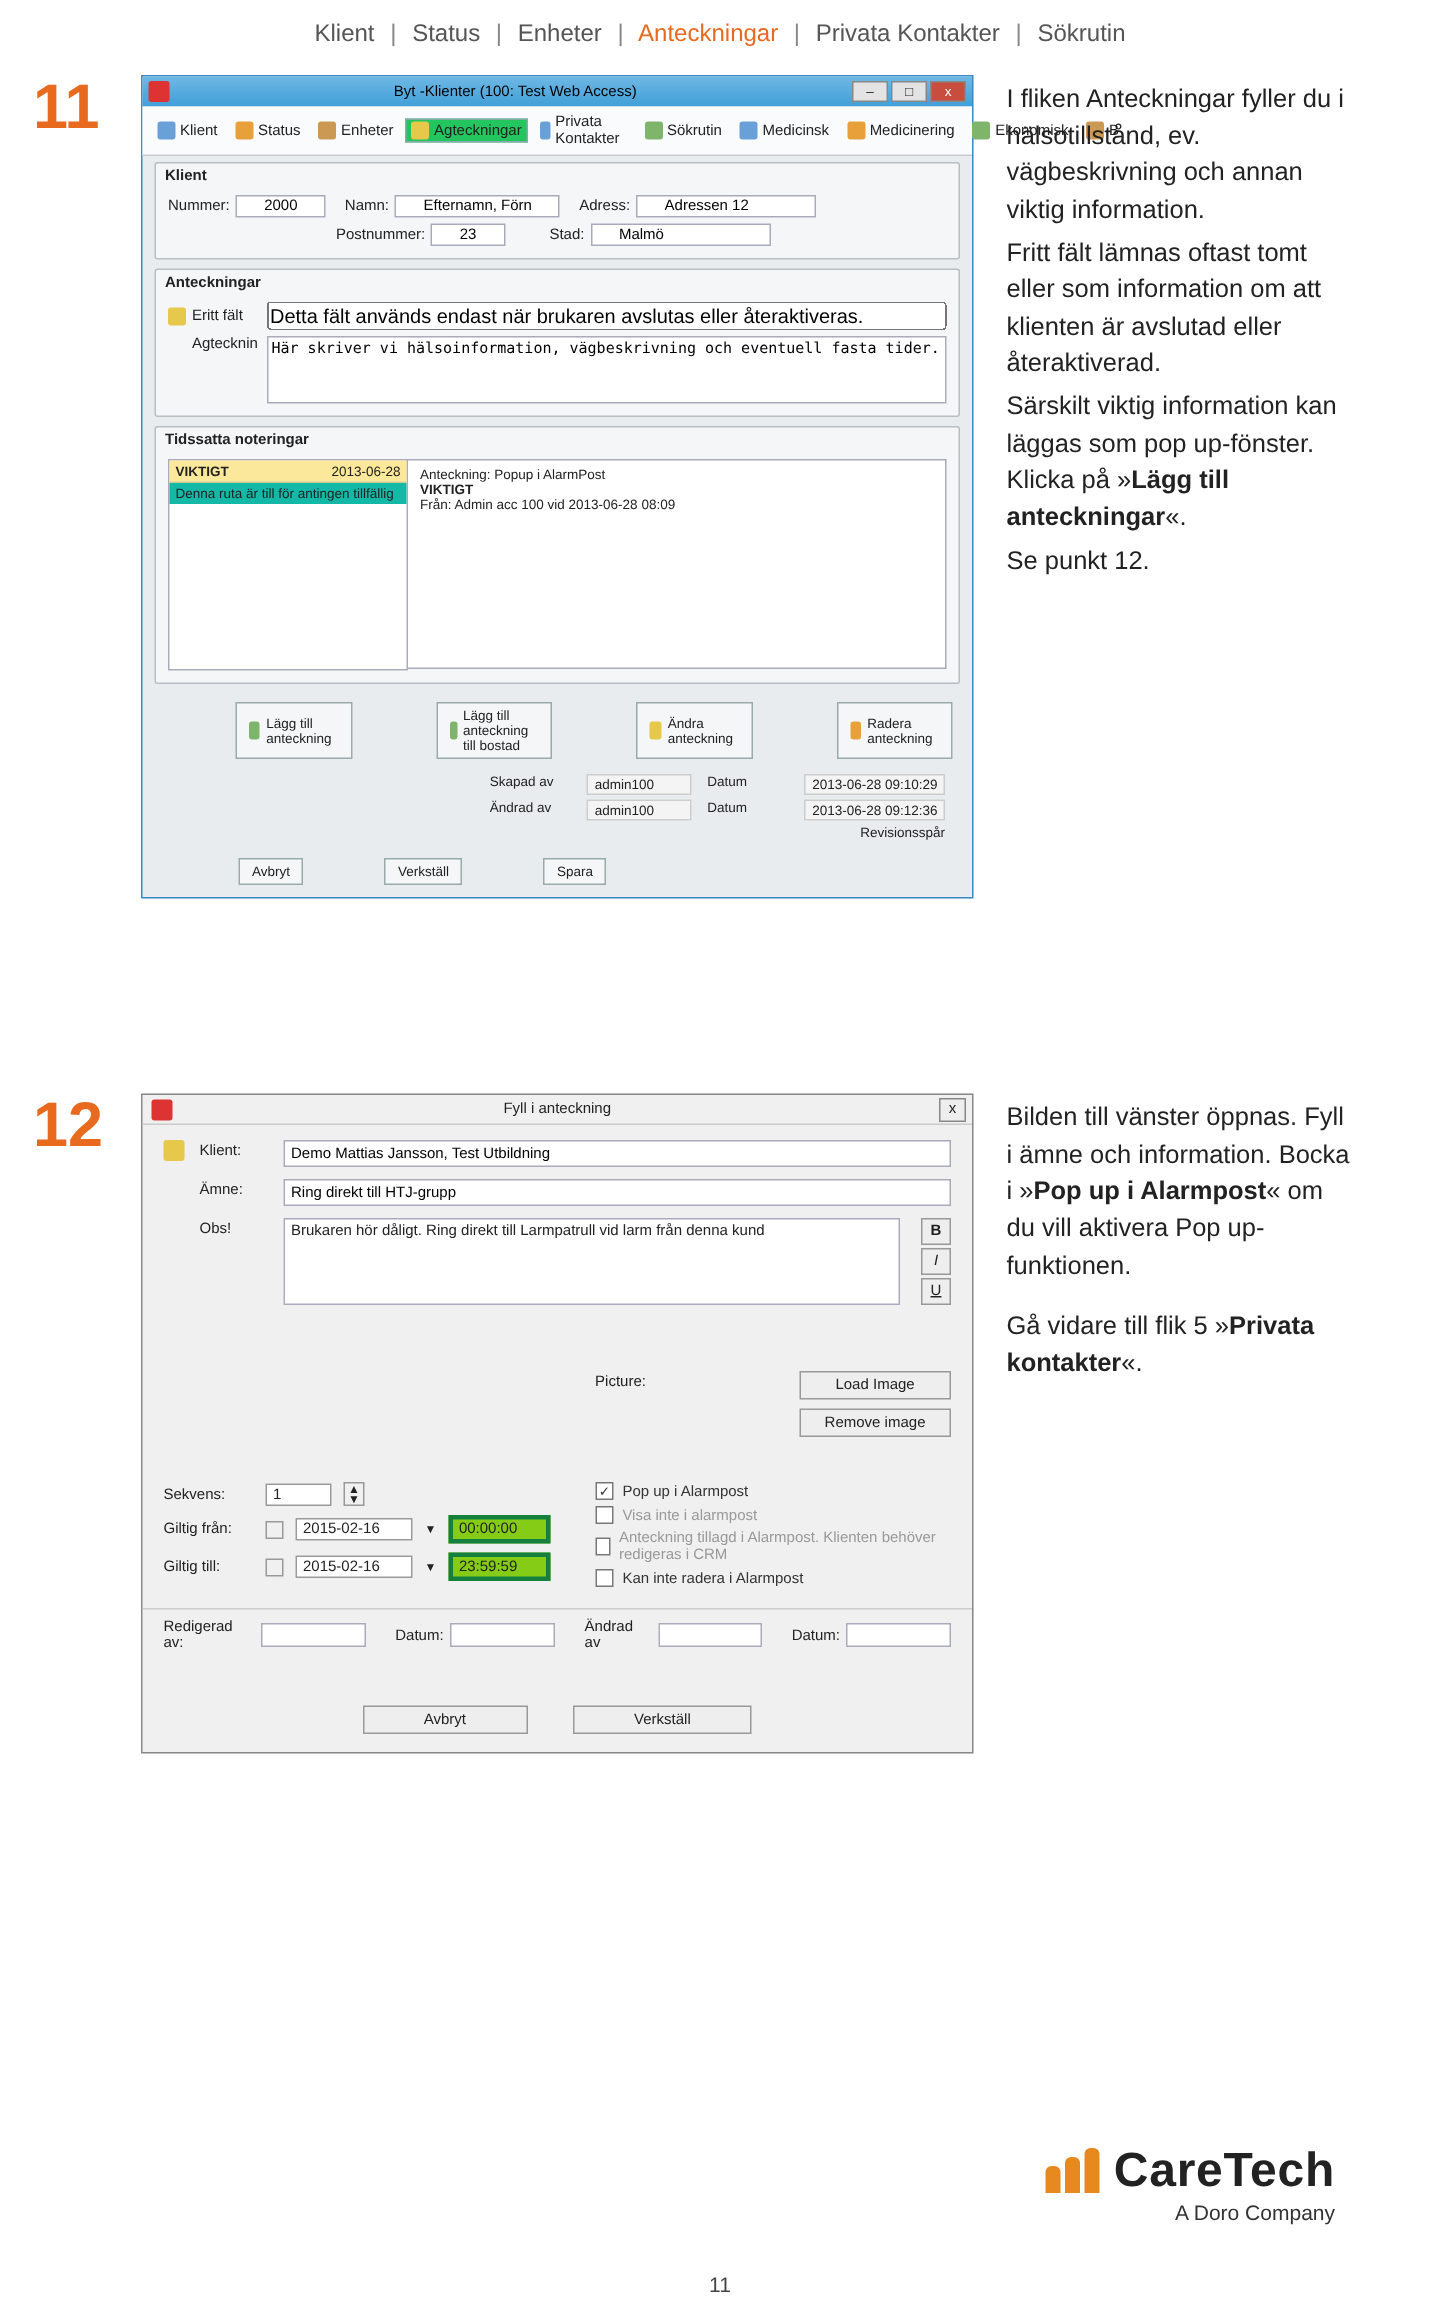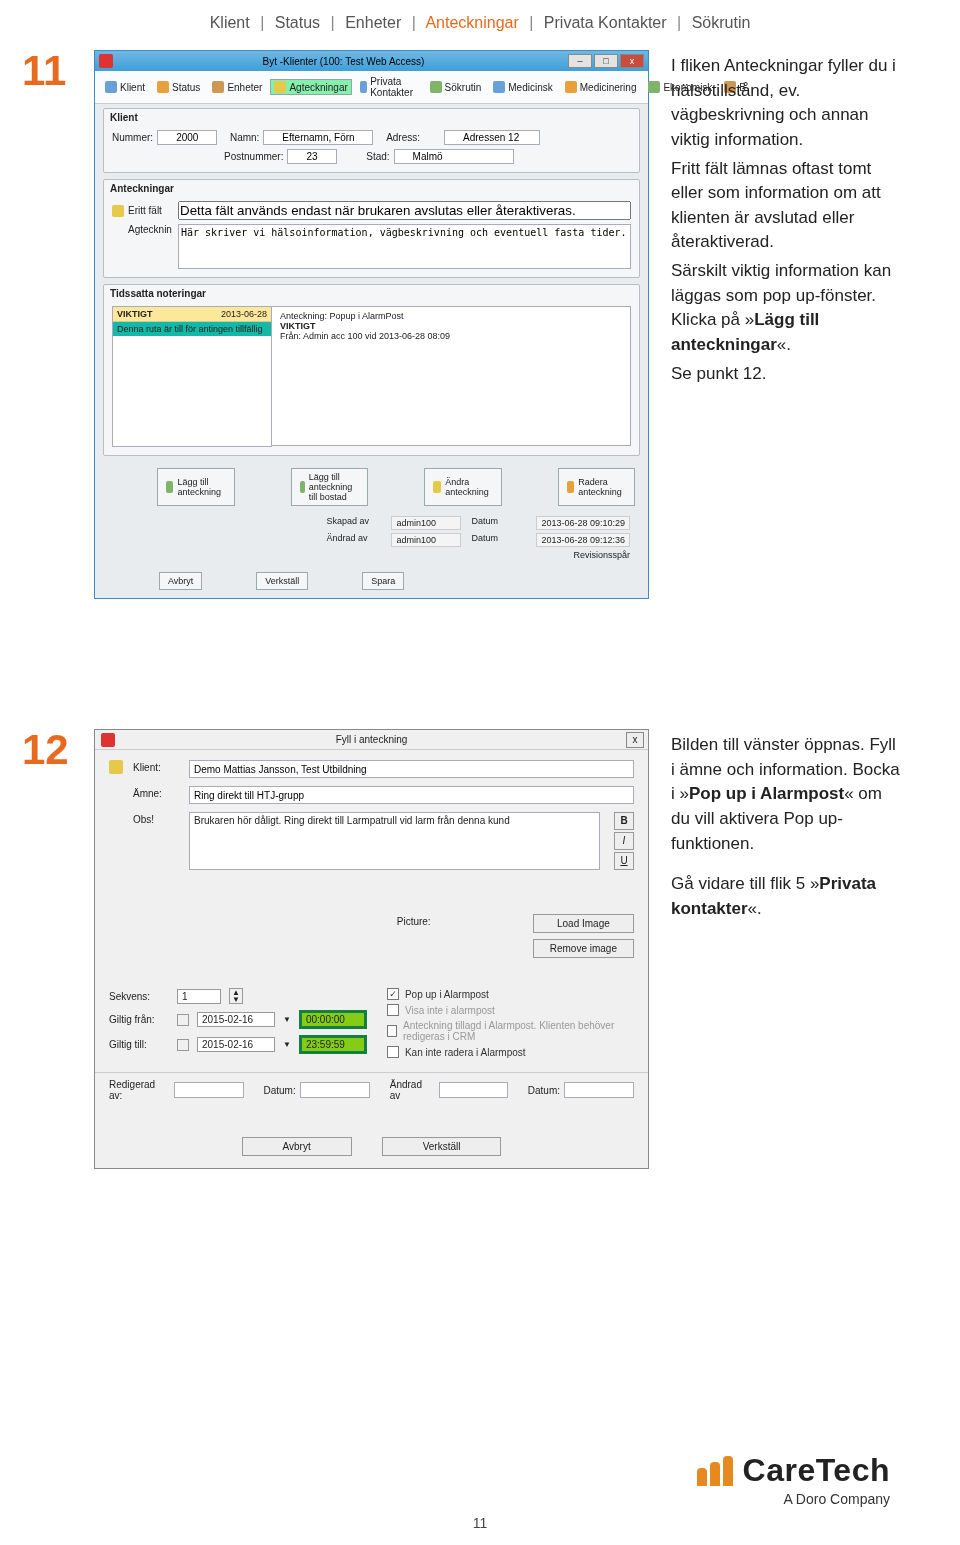--- a/index.html
+++ b/index.html
@@ -69,21 +69,21 @@
   .win1 .titlebar .btnw.close{background:#c94d3e;color:#fff;}
 
   .win1 .tabs, .win1 .row {
     display:flex; align-items:center; gap:4px;
     padding: 3px 6px;
     border-bottom:1px solid #c8ccd0;
     flex-wrap: nowrap;
   }
   .win1 .tabs { background:#fafbfc; }
   .win1 .tab { display:flex;align-items:center;gap:3px; padding:1px 3px; border:1px solid transparent; }
-  .win1 .tab.sel{border:1px solid #8aa; background:#86efac;}
+  .win1 .tab.sel{border:1px solid #8aa; background:#22c55e;}
   .win1 .ico { width:12px;height:12px;background:#6aa0d8;border-radius:2px;display:inline-block; }
   .win1 .ico.o{background:#e8a03a;}
   .win1 .ico.g{background:#7fb46b;}
   .win1 .ico.r{background:#c95;}
   .win1 .ico.y{background:#e6c84a;}
   .win1 section { padding:4px 8px; }
   .win1 .grp { border:1px solid #b8bec4; border-radius:2px;background:#f4f6f8; margin-bottom:6px; }
   .win1 .grp > .lbl { font-weight:bold; padding:3px 6px; font-size:10px; }
   .win1 .grp .body { padding:4px 8px 8px 8px; }
   .win1 .fld { display:inline-flex; align-items:center; gap:4px; margin-right:10px; }
@@ -118,38 +118,38 @@
   .win2 .frow{display:flex;align-items:flex-start;gap:10px;margin-bottom:8px;}
   .win2 .frow .lab{width:60px;flex-shrink:0;padding-top:2px;}
   .win2 .frow input[type=text]{flex:1;border:1px solid #aab;padding:2px 4px;height:18px;font-size:10px;}
   .win2 .obsrow{align-items:flex-start;}
   .win2 .obsrow .ta{flex:1;border:1px solid #aab;height:58px;padding:2px 4px;background:#fff;}
   .win2 .fmtbtns{display:flex;flex-direction:column;gap:2px;margin-left:4px;}
   .win2 .fmtbtns .fb{width:20px;height:18px;border:1px solid #999;background:#eee;text-align:center;line-height:15px;font-size:10px;}
   .win2 .picrow{margin-top:44px;justify-content:flex-end;}
   .win2 .picrow .btns{display:flex;flex-direction:column;gap:6px;margin-left:80px;}
   .win2 .picrow .btns .pb{border:1px solid #999;background:#eee;padding:3px 16px;text-align:center;}
-  .win2 .lower{display:flex;gap:20px;margin-top:30px;}
+  .win2 .lower{display:flex;gap:30px;margin-top:30px;}
   .win2 .lower .lcol .lr{display:flex;align-items:center;gap:8px;margin-bottom:6px;}
   .win2 .lower .lcol .lr .lab{width:60px;}
   .win2 .lower .lcol .sp{border:1px solid #999;padding:1px 4px;width:44px;background:#fff;display:inline-block;}
   .win2 .lower .lcol .dp{border:1px solid #999;padding:1px 4px;width:78px;background:#fff;display:inline-block;}
   .win2 .lower .lcol .tp{border:3px solid #15803d;padding:1px 4px;width:68px;background:#84cc16;display:inline-block;}
   .win2 .lower .rcol .cr{display:flex;align-items:center;gap:6px;margin-bottom:4px;color:#333;}
   .win2 .lower .rcol .cr.dis{color:#999;}
   .win2 .lower .rcol .cb{width:12px;height:12px;border:1px solid #777;background:#fff;display:inline-flex;align-items:center;justify-content:center;font-size:9px;}
   .win2 .redig{display:flex;gap:20px;padding:6px 14px;border-top:1px solid #ccc;}
   .win2 .redig .seg{display:flex;gap:4px;align-items:center;}
   .win2 .redig .seg .box{border:1px solid #aab;background:#fff;width:70px;height:16px;}
   .win2 .bot{display:flex;gap:30px;justify-content:center;padding:30px 0 12px 0;}
   .win2 .bot .mb{border:1px solid #999;background:#eee;padding:3px 40px;}
 
   
   .page-footer{position:absolute;bottom:14px;left:0;right:0;text-align:center;font-size:14px;color:#444;}
-  .logo-block{position:absolute;bottom:38px;right:70px;text-align:right;}
+  .logo-block{position:absolute;bottom:62px;right:70px;text-align:right;}
   .logo-block .waves{display:inline-flex;gap:3px;align-items:flex-end;margin-right:6px;vertical-align:middle;}
   .logo-block .waves span{display:inline-block;width:10px;border-radius:4px 4px 0 0;background:#e68a1f;}
   .logo-block .waves span:nth-child(1){height:18px;}
   .logo-block .waves span:nth-child(2){height:24px;}
   .logo-block .waves span:nth-child(3){height:30px;}
   .logo-block .brand{font-size:32px;font-weight:bold;color:#222;display:inline-block;vertical-align:middle;letter-spacing:0.5px;}
   .logo-block .tag{font-size:14px;color:#333;margin-top:2px;}
 </style>
 </head>
 <body>
@@ -230,21 +230,21 @@
             <span class="fld">
                 <span>Nummer:</span>
                 <input type="text" style="width: 60px;" value="200030011">
               </span>
             <span class="fld">
                 <span>Namn:</span>
                 <input type="text" style="width: 110px;" value="Efternamn, Förnamn">
               </span>
             <span class="fld">
                 <span>Adress:</span>
-                <input type="text" style="width: 96px; margin-left: 20px;" value="Adressen 12">
+                <input type="text" style="width: 120px;" value="Adressen 12">
               </span>
             <div style="margin-top:4px;">
               <span class="fld" style="margin-left:112px;">
                   <span>Postnummer:</span>
                   <input type="text" style="width: 50px;" value="23 45">
                 </span>
               <span class="fld" style="margin-left:16px;">
                   <span>Stad:</span>
                   <input type="text" style="width: 120px;" value="Malmö">
                 </span>

